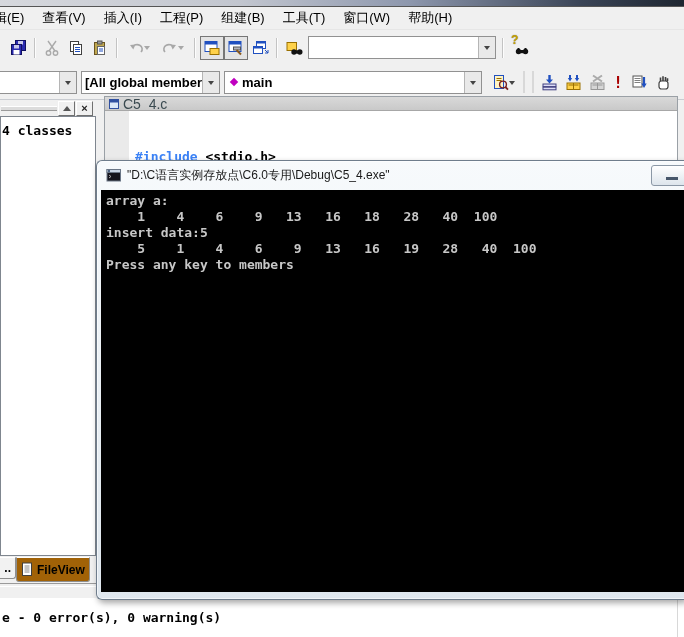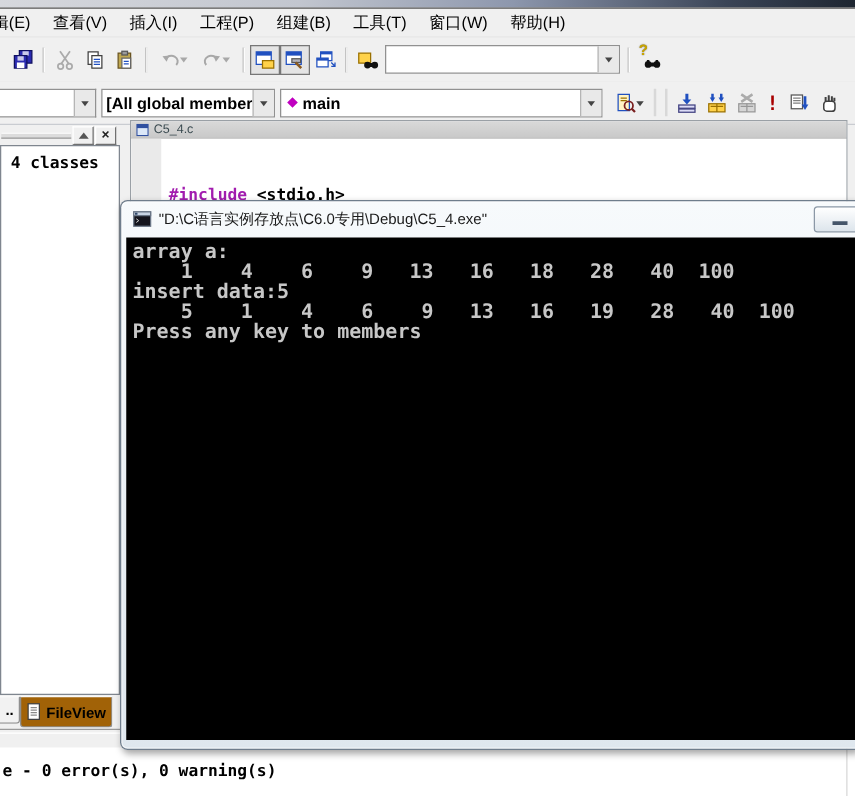--- a/index.html
+++ b/index.html
@@ -44,57 +44,57 @@
     border-top:1px solid #fff;border-bottom:1px solid #9a9a9a;background:#dcdcdc;}
   .ws-btn{position:absolute;top:1px;width:15px;height:13px;background:#f0f0f0;
     border:1px solid;border-color:#fff #707070 #707070 #fff;
     display:flex;align-items:center;justify-content:center;font-size:9px;line-height:9px;color:#222;}
   .ws-btn.up{right:22px;}
   .ws-btn.close{right:4px;font-weight:bold;font-size:11px;}
   .tri-up{width:0;height:0;border:4px solid transparent;border-bottom:5px solid #555;margin-top:-4px;}
   .ws-tree{position:absolute;left:0;top:16px;right:1px;bottom:28px;background:#fff;
     border:1px solid #7f868f;}
   .tree-root{font-family:"DejaVu Sans Mono",monospace;font-weight:bold;font-size:13px;
-    color:#000;padding:6px 16px 0 1px;white-space:nowrap;text-align:right;}
+    color:#000;padding:6px 0 0 1px;white-space:nowrap;}
   .ws-tabs{position:absolute;left:0;bottom:0;width:100%;height:27px;display:flex;align-items:flex-start;}
   .ws-tab{background:#f2f2f2;border:1px solid #8f8f8f;border-top:1px solid #fff;
     height:20px;display:flex;align-items:center;font-size:12px;font-weight:bold;
     border-radius:0 0 3px 3px;padding:0 4px;}
   .ws-tab.partial{width:10px;margin-left:-4px;justify-content:flex-end;}
   .ws-tab.selected{background:#a16207;height:23px;}
   .ws-tab .ticon{margin-right:3px;display:flex;}
   .ws-bottom-line{position:absolute;left:0;top:583px;width:96px;height:2px;
     border-top:1px solid #9a9a9a;border-bottom:1px solid #fff;}
   
   .editor-win{position:absolute;left:104px;top:96px;width:572px;height:470px;z-index:1;
     background:#fff;border:1px solid #9aa0a6;}
   .editor-title{height:13px;background:linear-gradient(#d9d9d9,#c9c9c9);
     border-bottom:1px solid #a7a7a7;display:flex;align-items:center;padding-left:4px;}
-  .editor-title .dtext{font-size:10px;color:#3a4a50;margin-left:4px;letter-spacing:0;text-align:center;}
+  .editor-title .dtext{font-size:14px;color:#3a4a50;margin-left:4px;letter-spacing:0;text-align:center;}
   .editor-body{position:absolute;left:0;top:14px;right:0;bottom:0;background:#fff;}
   .editor-margin{position:absolute;left:0;top:0;width:24px;bottom:0;background:#eaeaea;}
   .code{position:absolute;left:30px;top:3px;font-family:"DejaVu Sans Mono",monospace;
     font-weight:bold;font-size:13px;line-height:17px;color:#000;white-space:pre;}
-  .code .kw{color:#a21caf;}
+  .code .kw{color:#3b82f6;}
   
   .console-win{position:absolute;left:96px;top:160px;width:588px;height:438px;z-index:5;
     background:linear-gradient(#f7fafc,#dfe7ee);
     border:1px solid #6f7d8c;border-right:none;
     border-radius:6px 0 0 6px;
     box-shadow:0 0 0 1px rgba(255,255,255,.6) inset, 2px 3px 6px rgba(0,0,0,.35);}
   .console-title{position:absolute;left:1px;top:0;right:0;height:29px;
     display:flex;align-items:center;padding-left:8px;}
   .console-title .ttext{font-size:12px;color:#1a1a1a;margin-left:5px;white-space:nowrap;}
   .min-btn{position:absolute;top:4px;right:-8px;width:40px;height:19px;
     border:1px solid #8b98a6;border-radius:3px;background:linear-gradient(#ffffff,#dde5ec);
     display:flex;align-items:center;justify-content:center;}
   .min-bar{width:12px;height:3px;background:#46566a;margin-top:6px;}
   .console-client{position:absolute;left:4px;top:29px;right:0;bottom:7px;background:#000;}
   .console-text{padding:3px 0 0 5px;font-family:"DejaVu Sans Mono",monospace;
-    font-weight:bold;font-size:16px;line-height:16px;color:#c7c7c7;white-space:pre;}
+    font-weight:bold;font-size:13px;line-height:16px;color:#c7c7c7;white-space:pre;}
   
   .output{position:absolute;left:0;top:598px;width:684px;height:39px;background:#fff;z-index:2;}
   .output .otext{font-family:"DejaVu Sans Mono",monospace;font-weight:bold;font-size:13px;
     color:#000;padding:12px 0 0 2px;white-space:pre;}
   .output .edge{position:absolute;right:6px;top:0;bottom:0;width:1px;background:#d8d8d8;}
   svg{display:block;}
 </style>
 </head>
 <body>
 

